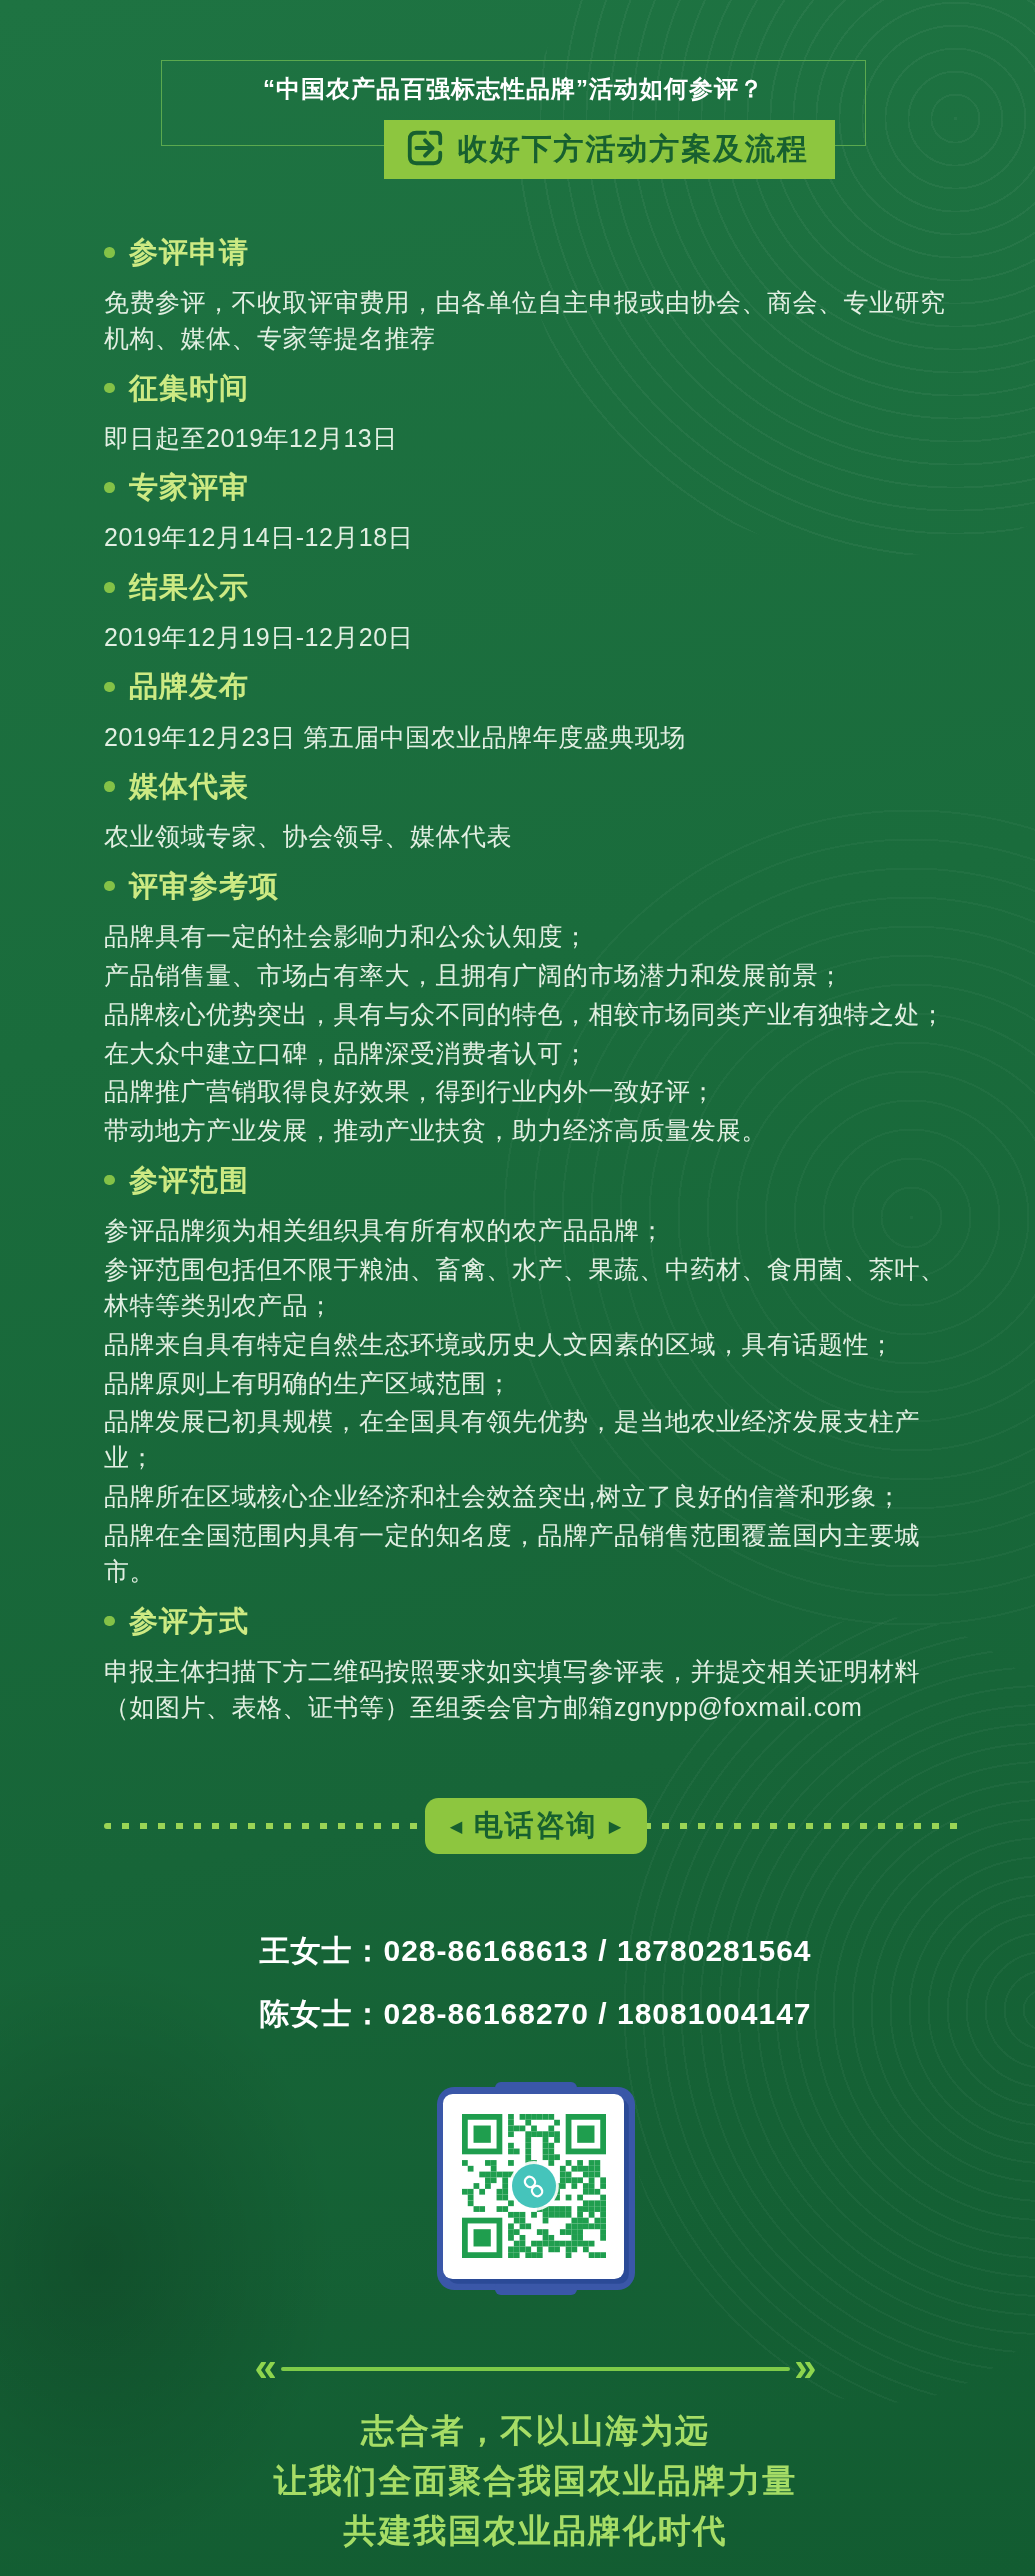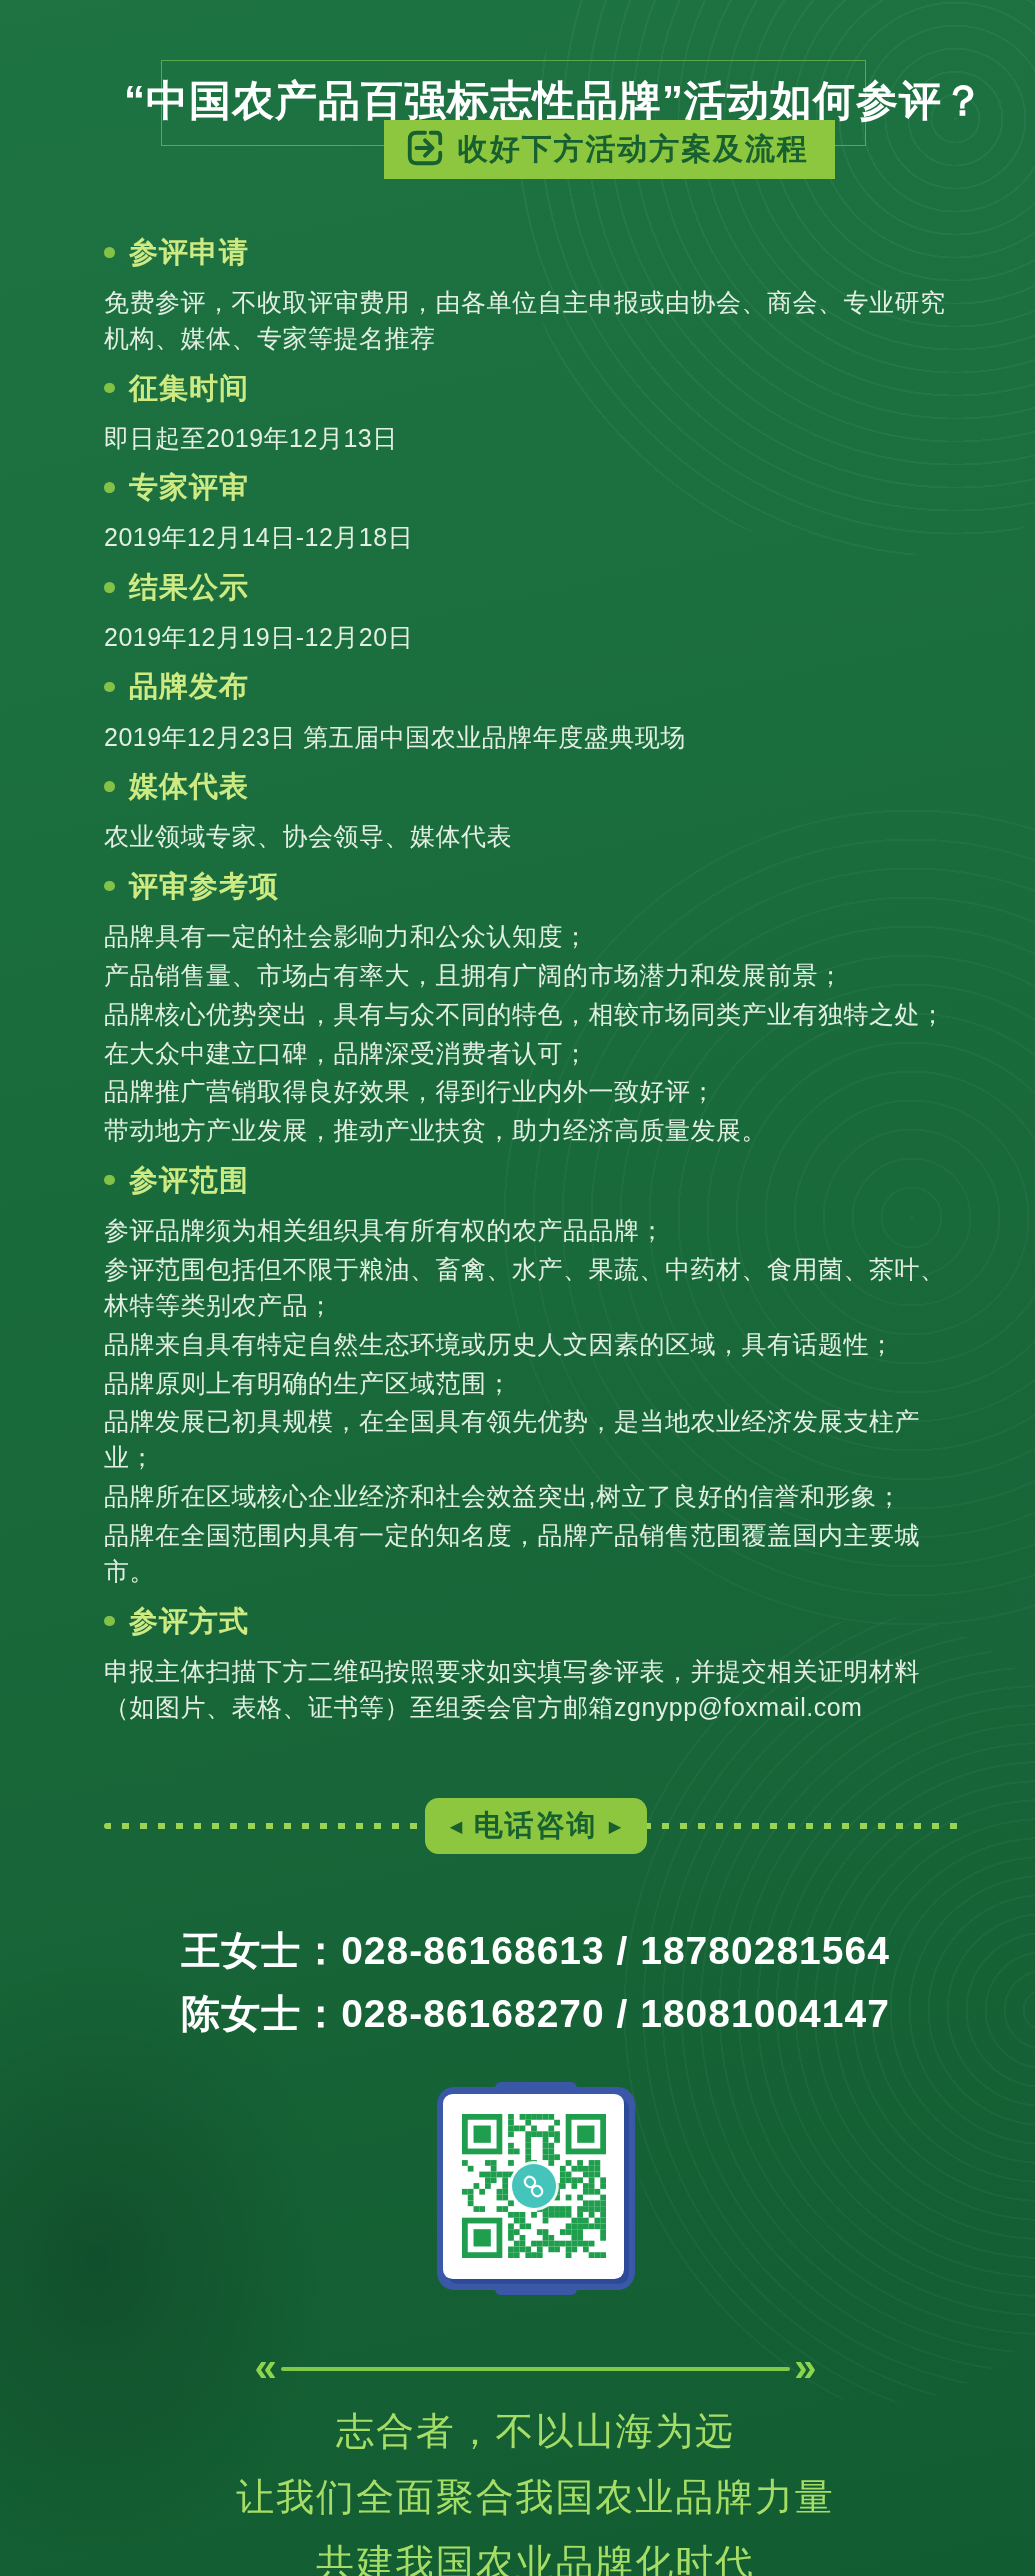--- a/index.html
+++ b/index.html
@@ -23,21 +23,21 @@
   .deco-br{right:-115px;bottom:173px;width:537px;height:786px;border-radius:50%;
     background:repeating-radial-gradient(circle at 80% 50%,rgba(255,255,255,0.035) 0 1.9px,transparent 1.9px 19px);}
 
   
   .title-box{
     position:absolute;left:161px;top:60px;width:705px;height:86px;
     border:1.9px solid #5ba94f;box-sizing:border-box;
   }
   .main-title{
     position:absolute;left:-38px;right:-38px;top:11.5px;
-    text-align:center;font-size:42px;font-weight:700;color:#ffffff;
+    text-align:center;font-size:24px;font-weight:700;color:#ffffff;
     letter-spacing:1px;white-space:nowrap;
   }
   .banner-btn{
     position:absolute;left:222px;top:59px;width:451px;height:59px;
     background:#8dc63f;border:none;display:flex;align-items:center;
     padding:0;cursor:pointer;
   }
   .banner-btn .enter-ic{margin-left:21px;flex:0 0 auto;display:block;}
   .banner-btn .btn-label{
     flex:1;text-align:center;font-size:30px;font-weight:700;color:#17602f;
@@ -61,21 +61,21 @@
   .consult-btn{
     position:absolute;left:50%;top:0;transform:translateX(-50%);
     width:222px;height:56px;background:#8dc63f;border:none;border-radius:13.4px;
     display:flex;align-items:center;justify-content:center;gap:11.5px;
     font-family:inherit;cursor:pointer;
   }
   .consult-btn .tri{font-size:16.3px;color:#17602f;line-height:1;}
   .consult-btn .consult-label{font-size:29px;font-weight:700;color:#17602f;letter-spacing:1.9px;}
 
   .phones{margin-top:65px;text-align:center;}
-  .phone-line{font-size:39px;line-height:63px;font-weight:700;color:#ffffff;letter-spacing:1px;}
+  .phone-line{font-size:30px;line-height:63px;font-weight:700;color:#ffffff;letter-spacing:1px;}
 
   
   .qr-wrap{position:relative;width:198px;height:203px;margin:42px auto 0;}
   .qr-blue{position:absolute;inset:0;background:#3a57a8;border-radius:17.3px;}
   .qr-blue::before,.qr-blue::after{content:"";position:absolute;left:50%;transform:translateX(-50%);
     width:82px;height:13.4px;background:#3a57a8;border-radius:5.8px;}
   .qr-blue::before{top:-4.8px;} .qr-blue::after{bottom:-4.8px;}
   .qr-card{position:absolute;left:6.7px;top:6.7px;right:10.5px;bottom:10.5px;background:#ffffff;border-radius:9.6px;
     box-shadow:4.8px 4.8px 0 #2b4a97;display:flex;align-items:center;justify-content:center;}
   .qr-card svg{display:block;}
@@ -87,21 +87,21 @@
   }
 
   
   .footer{margin-top:67px;}
   .rule{display:flex;align-items:center;width:562px;margin:0 auto;}
   .rule .line{flex:1;height:3.8px;background:#7ecb49;border-radius:1.9px;}
   .rule .chev{font-size:40px;font-weight:700;color:#8ed54e;line-height:0.6;transform:translateY(-1.9px);}
   .rule .chev.left{margin-right:3.8px;}
   .rule .chev.right{margin-left:3.8px;}
   .footer-lines{margin:25px 0;text-align:center;}
-  .footer-lines p{margin:16px;font-size:38px;line-height:50px;font-weight:400;color:#a6dd66;letter-spacing:1.9px;}
+  .footer-lines p{margin:0;font-size:33px;line-height:50px;font-weight:700;color:#a6dd66;letter-spacing:1.9px;}
 </style>
 </head>
 <body>
 
 <div class="page">
   <div class="deco deco-tr"></div>
   <div class="deco deco-mr"></div>
   <div class="deco deco-bl"></div>
   <div class="deco deco-br"></div>
 

